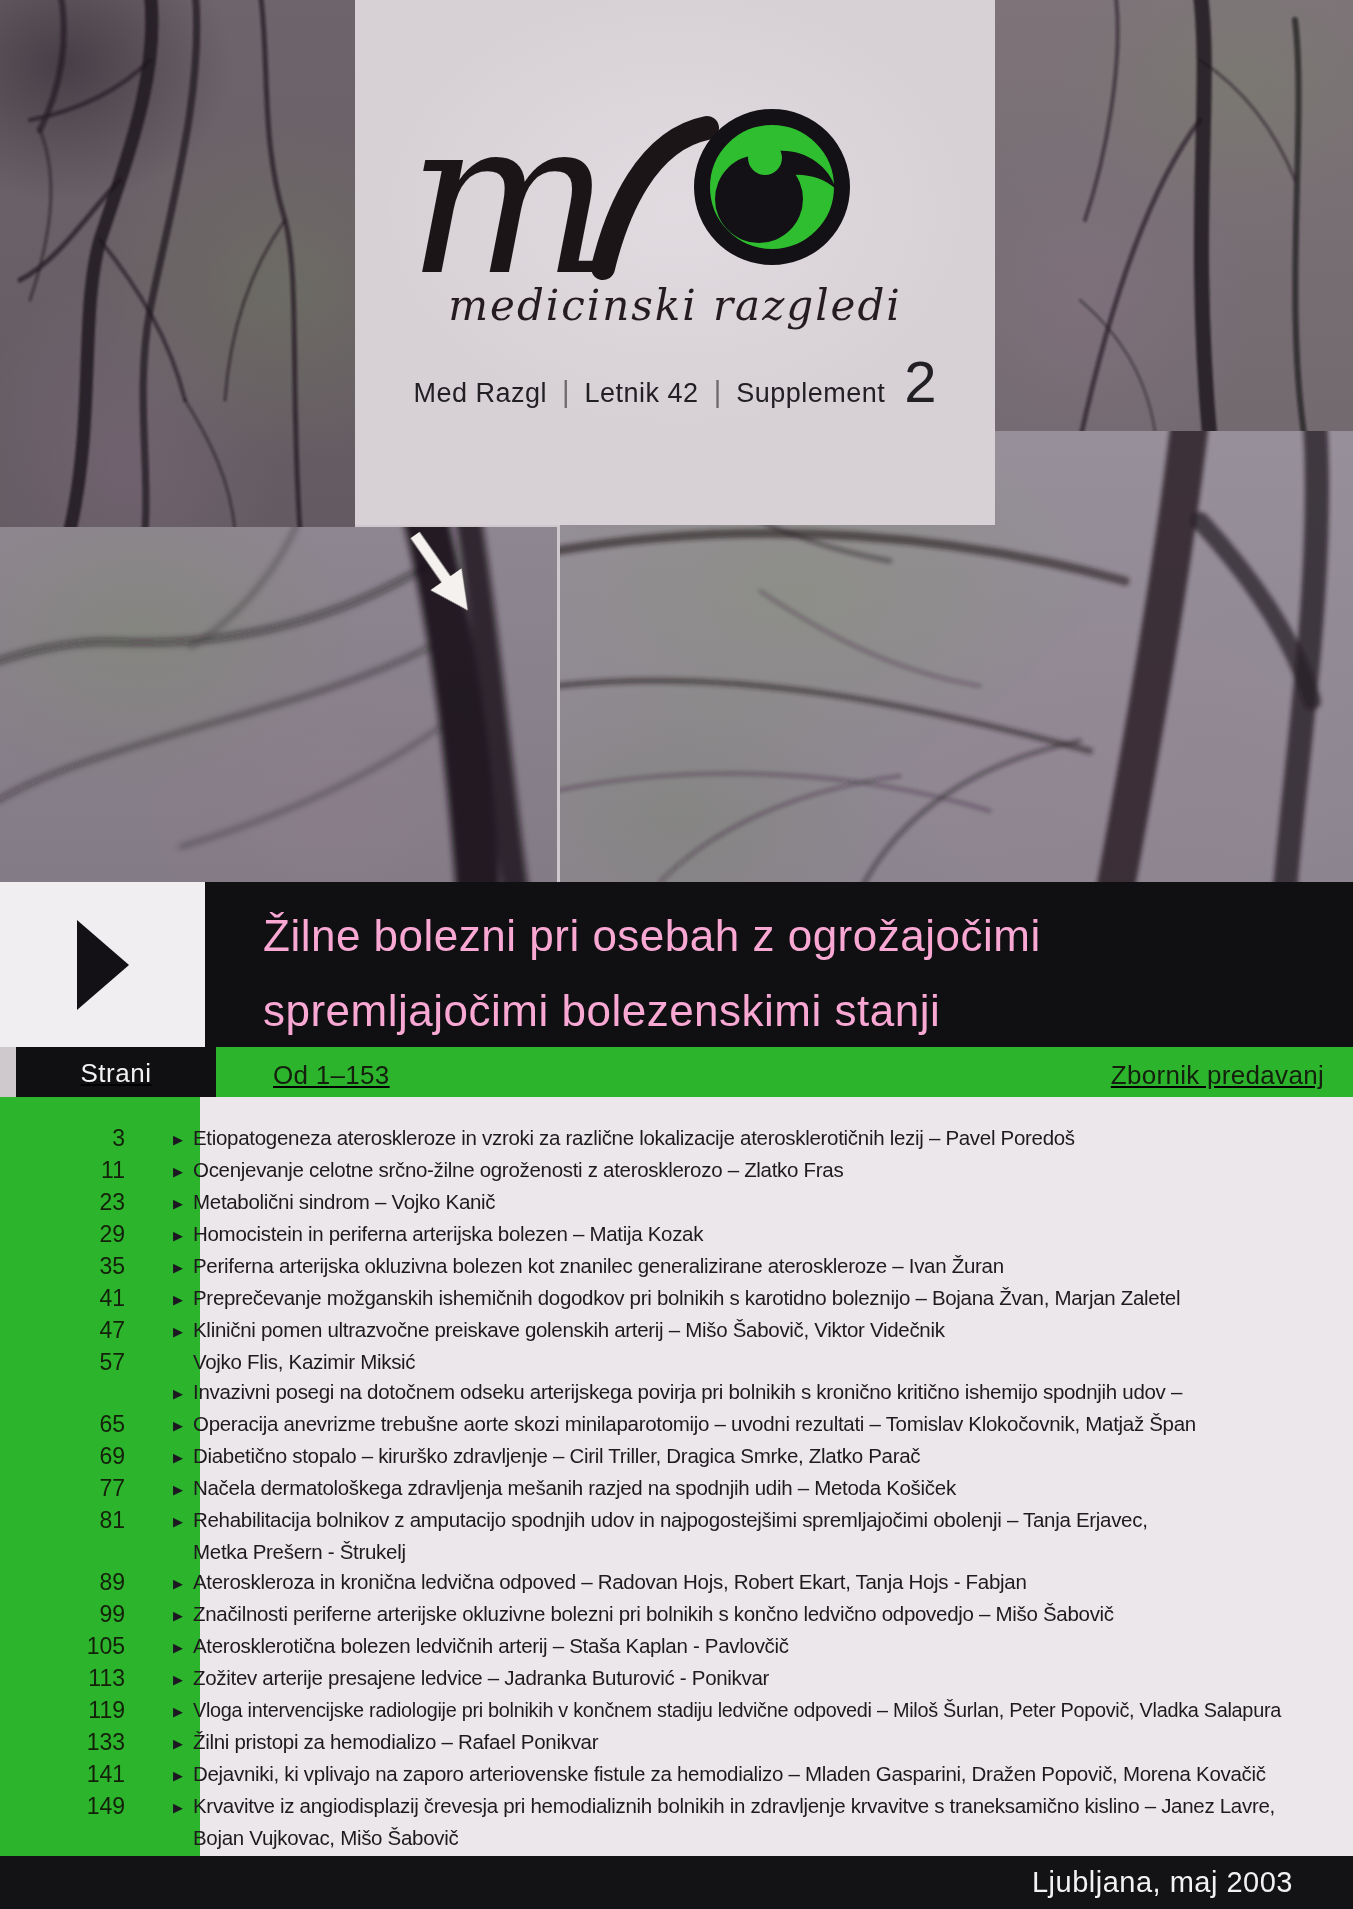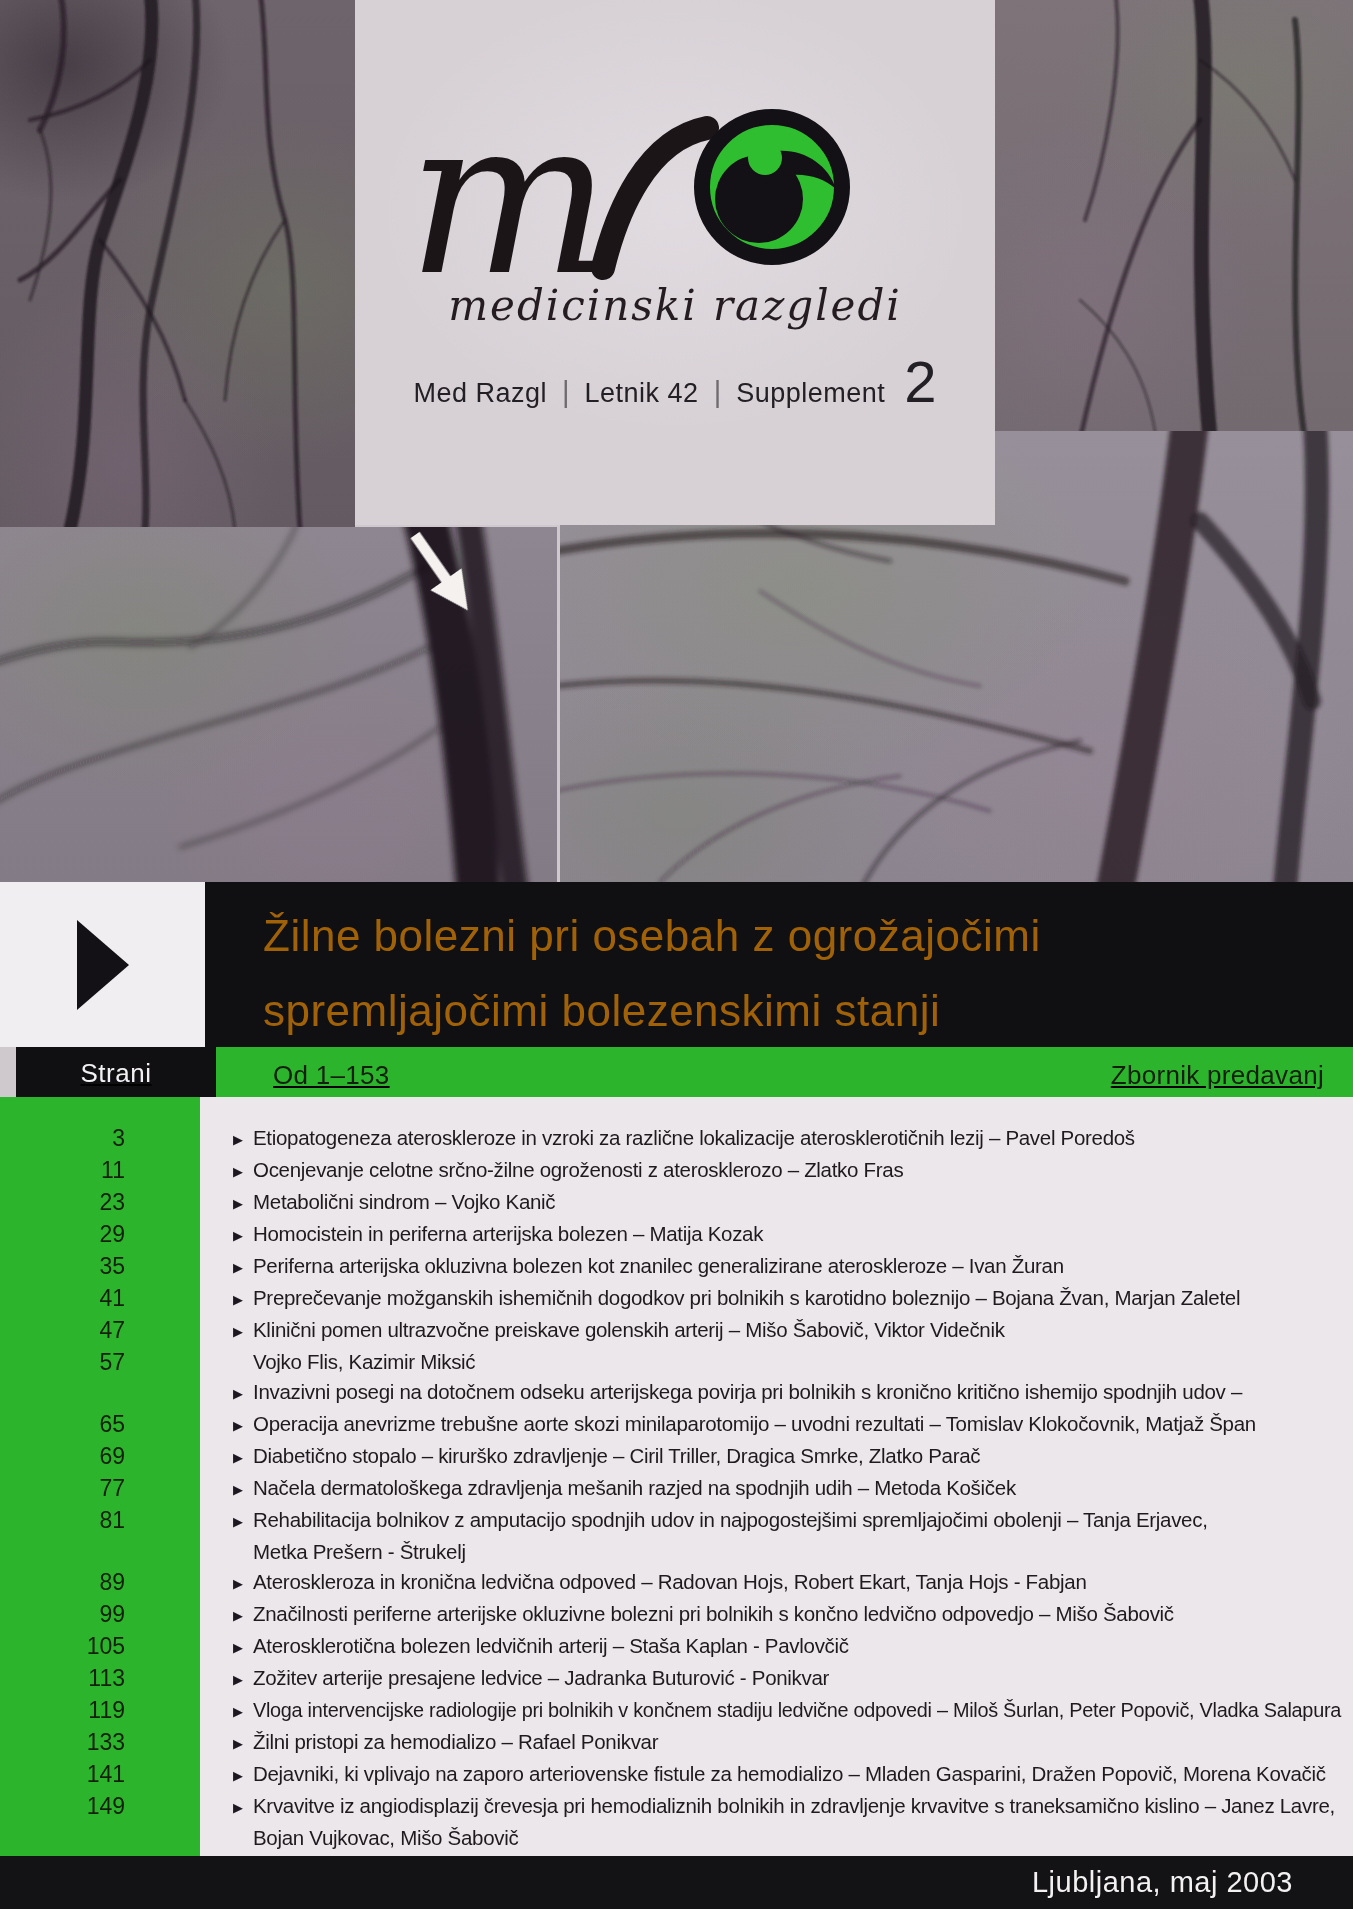--- a/index.html
+++ b/index.html
@@ -46,37 +46,37 @@
   #issue-line{position:absolute;left:0;right:0;top:348px;display:flex;justify-content:center;
     align-items:baseline;gap:15px;color:#232025;}
   #issue-line .part{font-size:27px;letter-spacing:.5px;}
   #issue-line .sep{font-size:29px;color:#6f6a6e;font-weight:300;}
   #issue-line .big-num{font-size:58px;font-weight:400;margin-left:4px;}
 
   
   #title-row{position:absolute;left:0;top:882px;width:1353px;height:165px;display:flex;}
   #title-left-cell{width:205px;height:100%;background:#f1eef1;display:flex;align-items:center;justify-content:center;}
   #title-triangle{width:0;height:0;border-left:52px solid #141116;border-top:45px solid transparent;border-bottom:45px solid transparent;}
-  #title-banner{flex:1;background:#101013;color:#a16207;padding:16px 20px 0 58px;
+  #title-banner{flex:1;background:#101013;color:#f9a8d4;padding:16px 20px 0 58px;
     font-size:44px;line-height:75px;letter-spacing:.5px;}
 
   
   #info-bar{position:absolute;left:16px;top:1047px;width:1353px;height:52px;display:flex;text-decoration:underline;}
   #strani-cell{width:200px;background:#101013;color:#f2f0f2;display:flex;align-items:center;justify-content:center;
     font-size:26px;letter-spacing:.5px;}
   #green-bar{flex:1;background:var(--green);display:flex;align-items:center;justify-content:space-between;
     padding:4px 45px 0 57px;color:#14200d;font-size:26px;letter-spacing:.3px;}
 
   
   #toc{position:absolute;left:0;top:1097px;width:1353px;height:759px;background:var(--content-bg);}
   #toc-green-col{position:absolute;left:0;top:0;bottom:0;width:200px;background:var(--green);}
   #toc-list{position:relative;z-index:1;padding-top:26px;}
   .toc-row{display:flex;align-items:flex-start;}
   .toc-num{width:125px;text-align:right;font-size:23px;line-height:30px;color:#14200a;}
-  .toc-body{margin-left:108px;flex:1;min-width:0;}
+  .toc-body{margin-left:48px;flex:1;min-width:0;}
   .toc-line{line-height:30px;font-size:20.5px;letter-spacing:-.3px;color:var(--ink);white-space:nowrap;overflow:visible;}
   .toc-line .bullet{display:inline-block;width:20px;font-size:13px;color:#1c1720;vertical-align:1px;}
   .toc-line.cont{padding-left:20px;}
   .toc-text{display:inline-block;white-space:nowrap;transform-origin:left center;}
 
   
   #footer{position:absolute;left:0;top:1856px;width:1353px;height:53px;background:#131316;
     display:flex;align-items:center;justify-content:flex-end;padding-right:60px;
     color:#f3f1f2;font-size:29px;letter-spacing:.5px;padding-left:25px;}
 </style>

